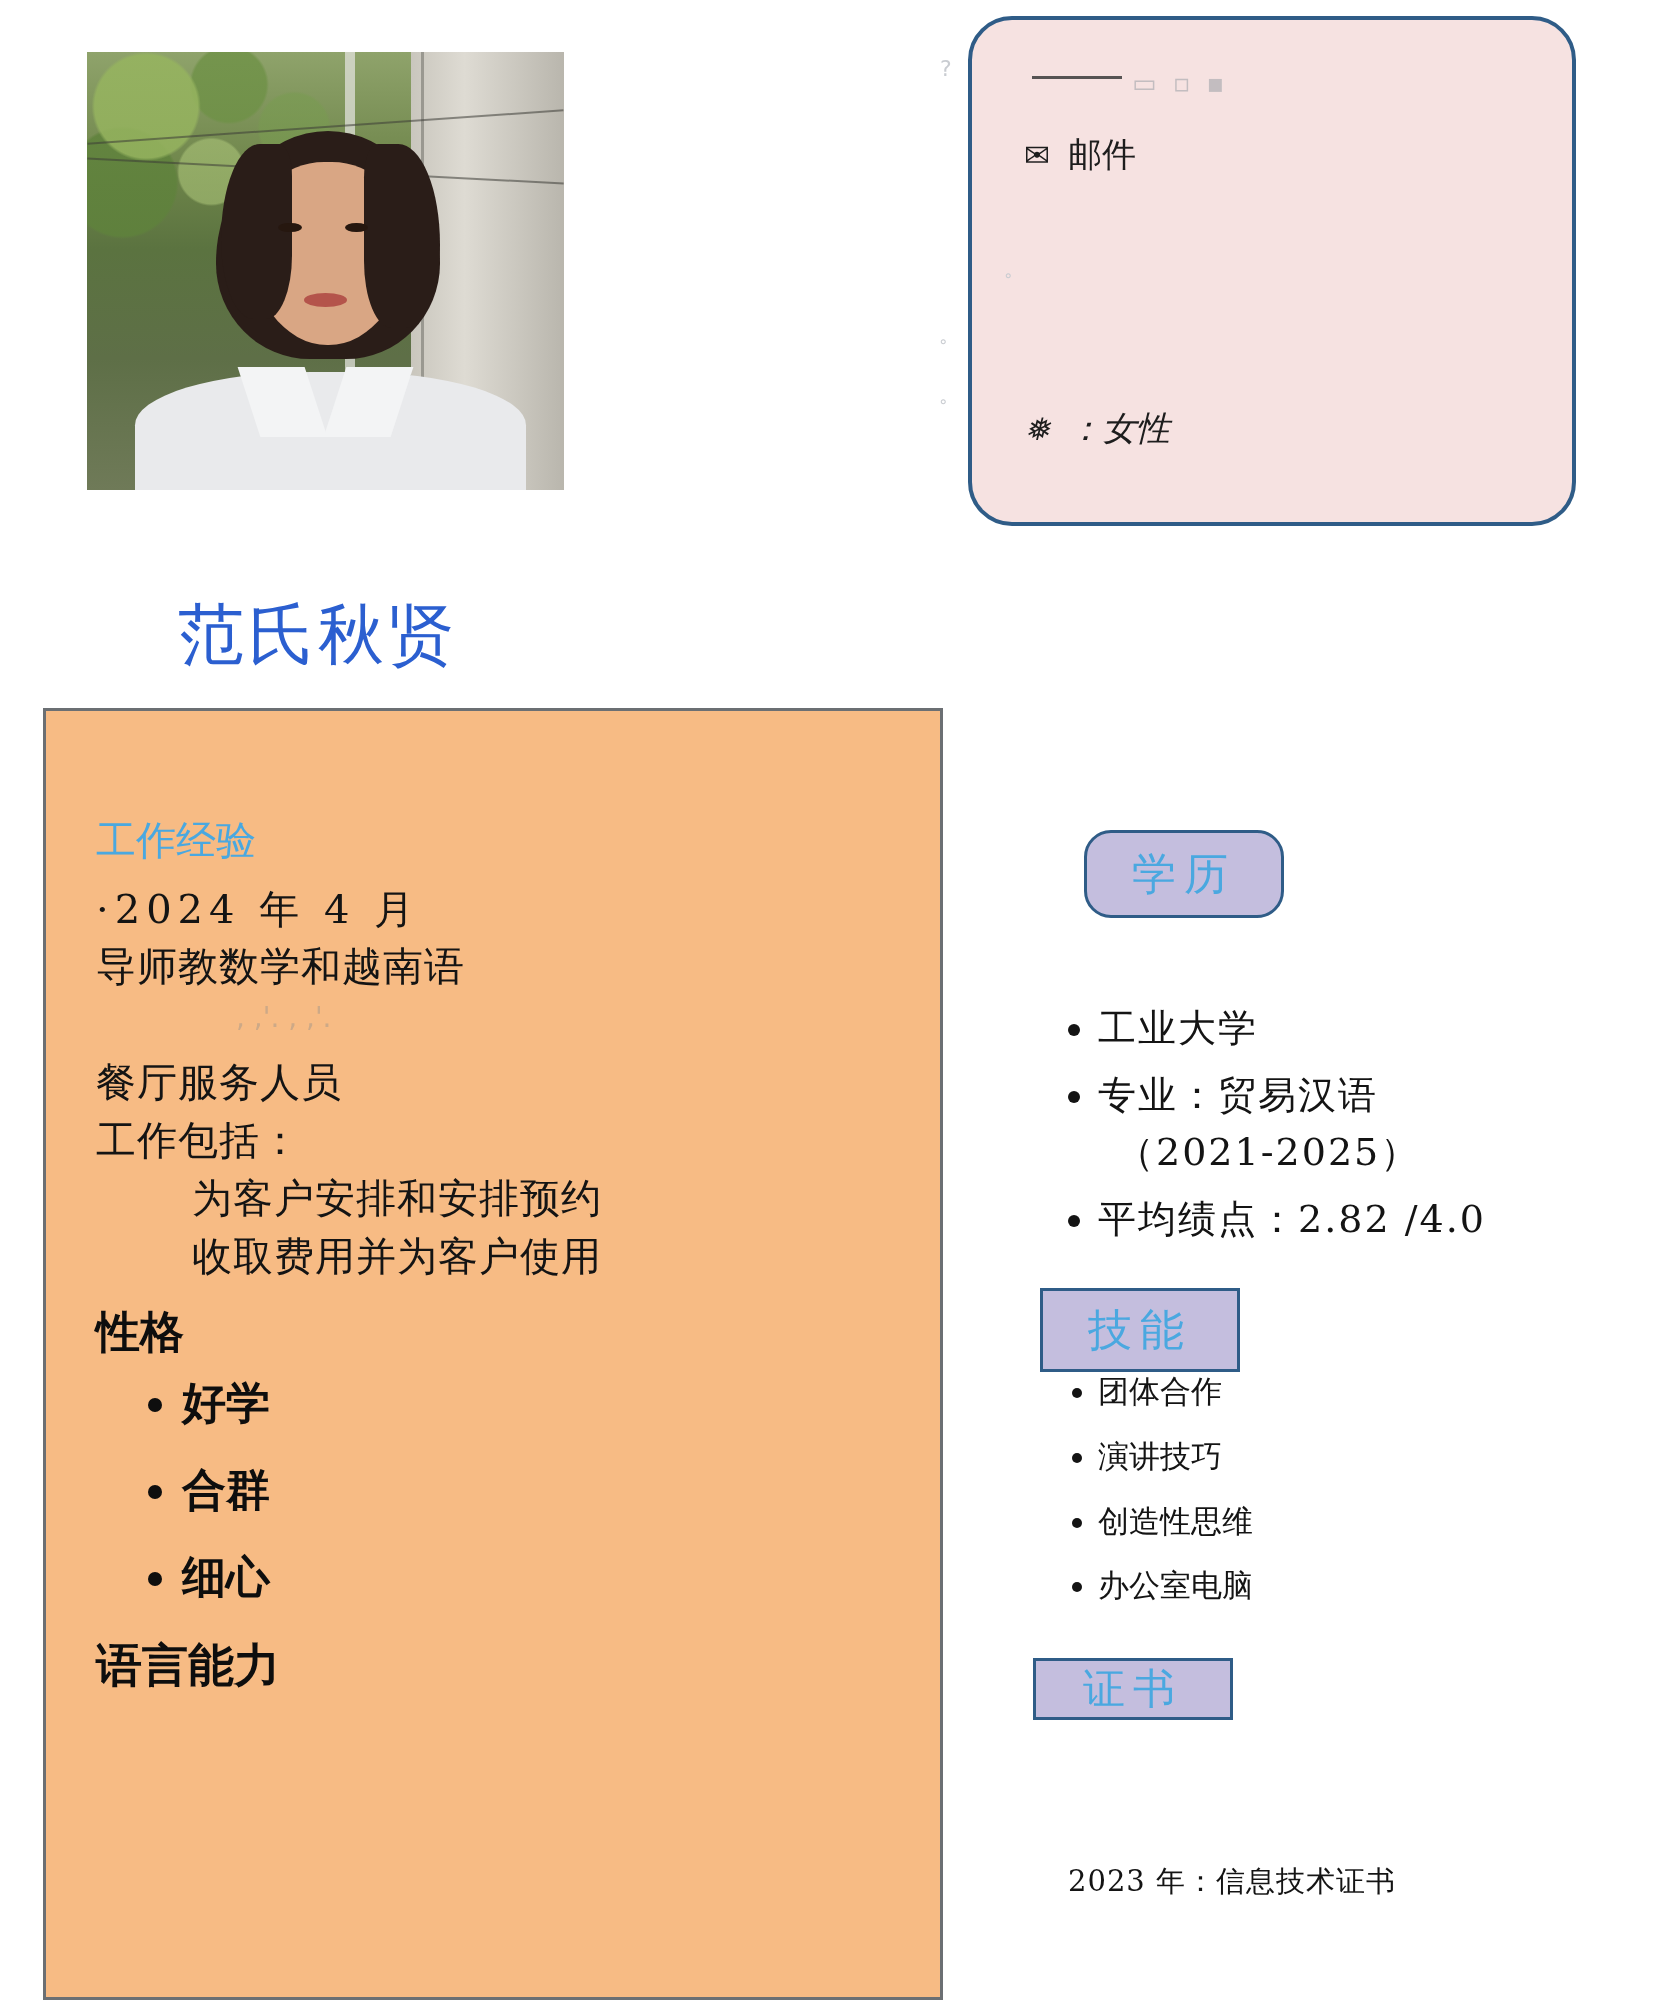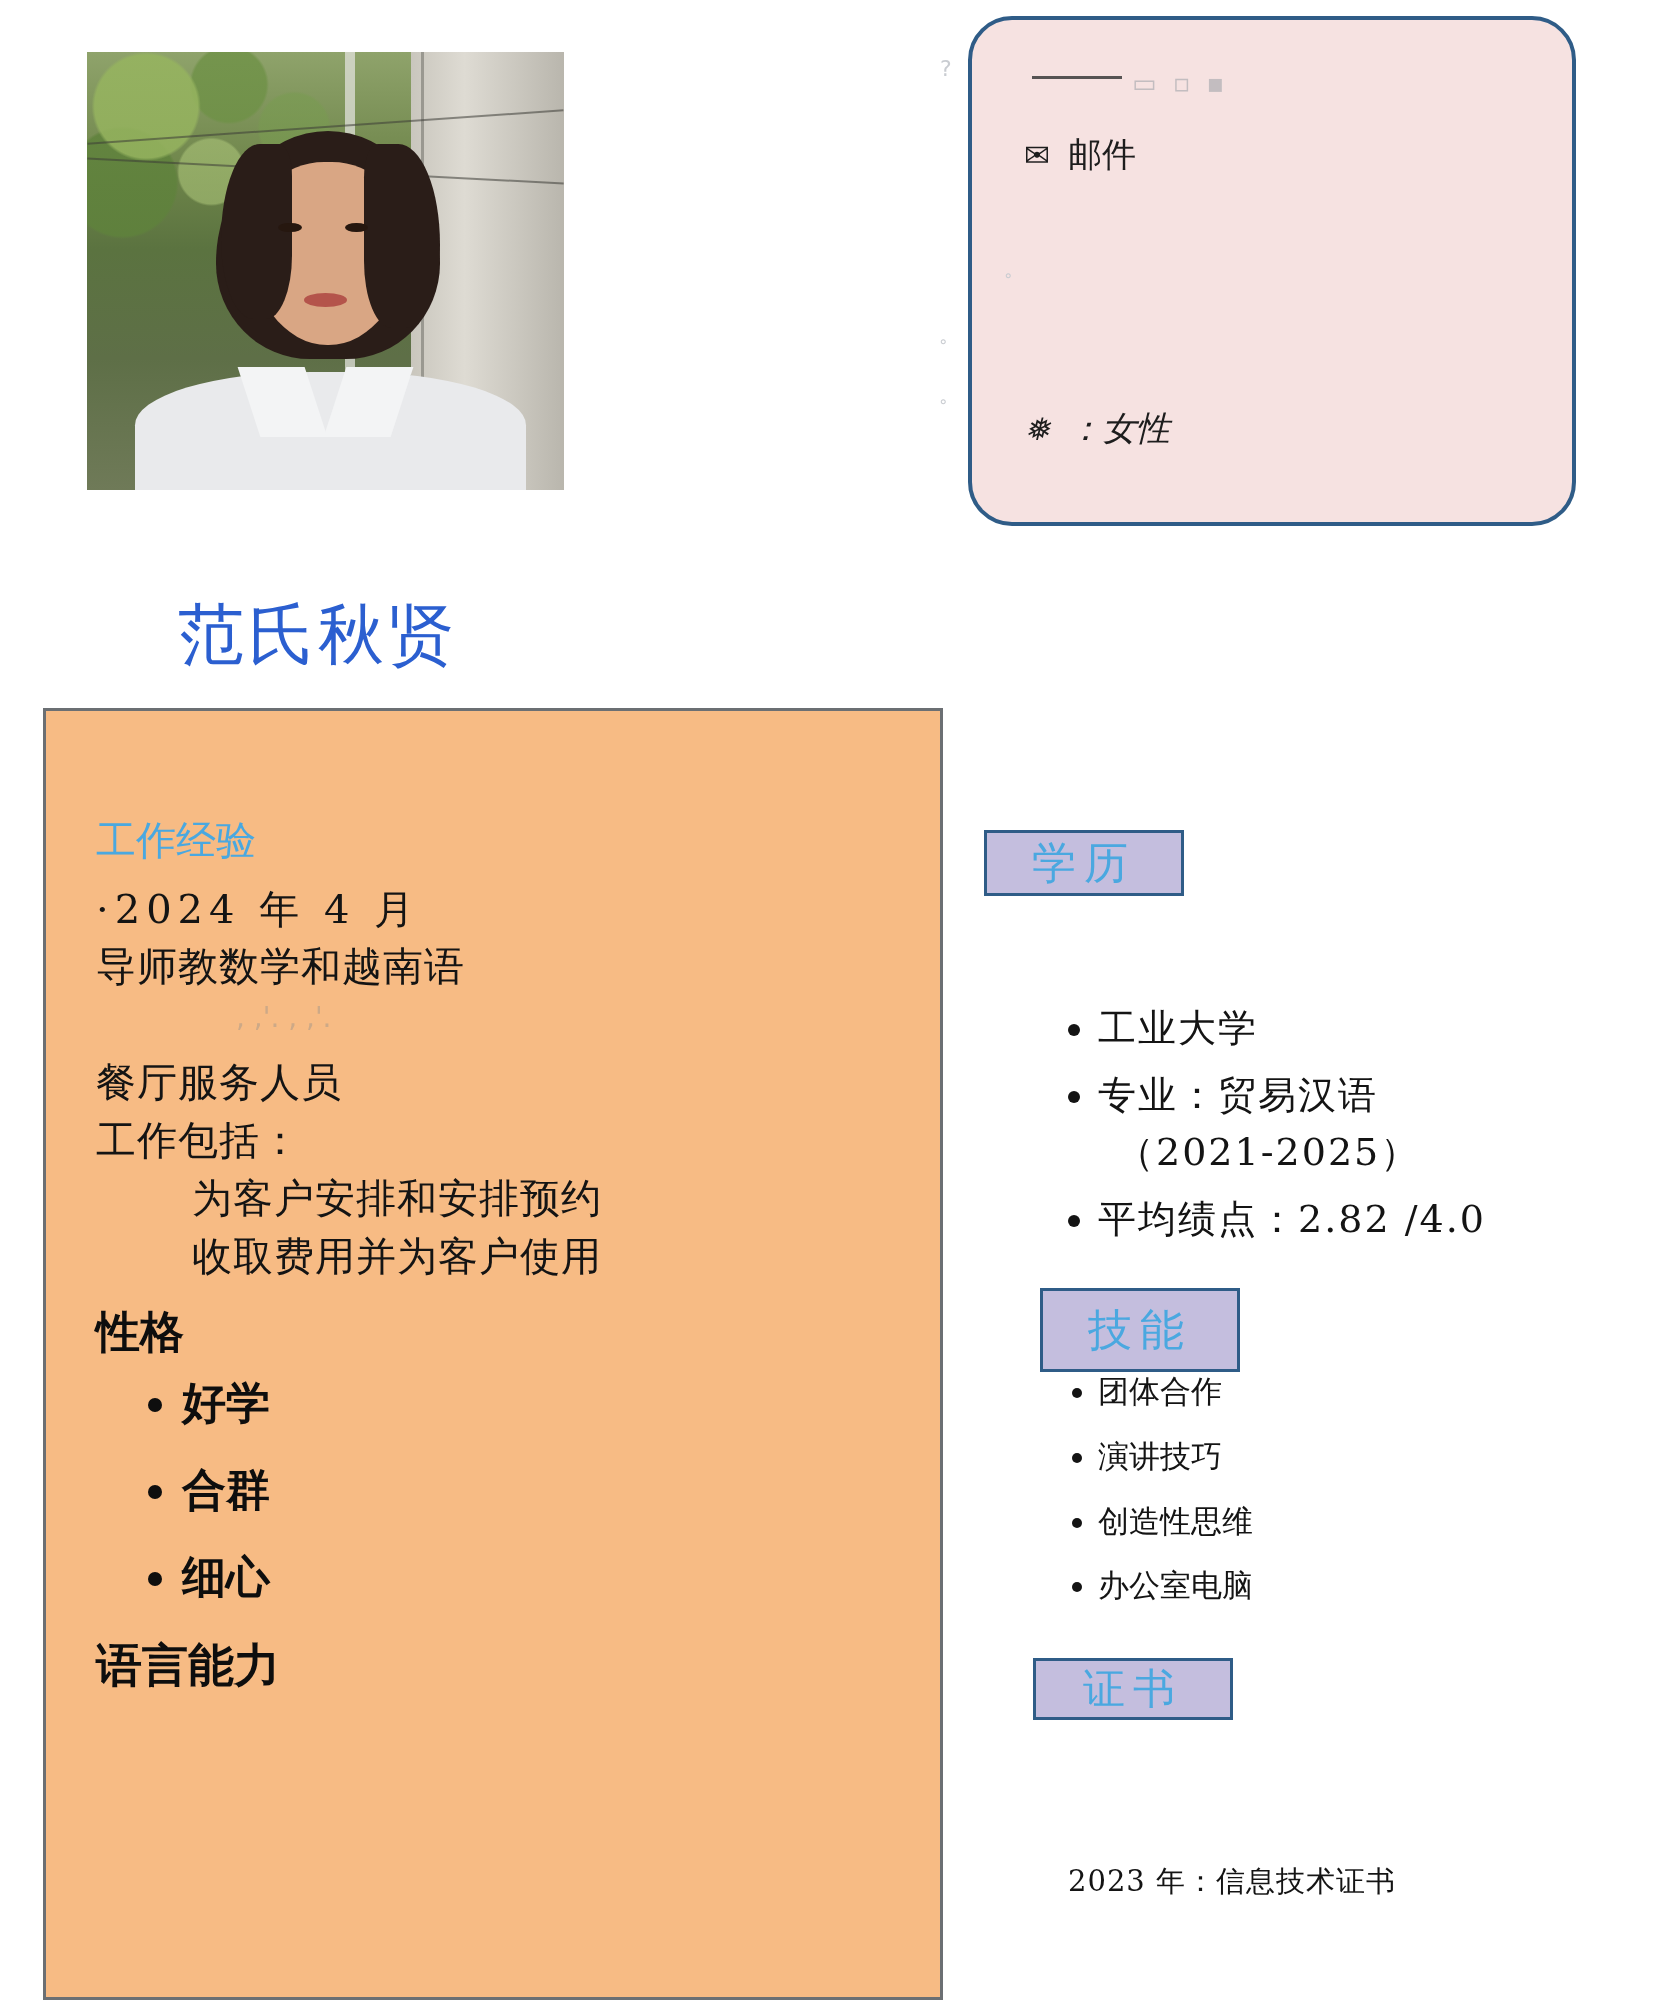--- a/index.html
+++ b/index.html
@@ -260,21 +260,21 @@
     background: #c4bede;
     border: 3px solid #2f5c87;
     color: #4aa8e0;
     font-family: "DejaVu Serif", "Liberation Serif", serif;
     display: flex;
     align-items: center;
     justify-content: center;
     box-sizing: border-box;
     letter-spacing: 8px;
   }
-  .tag-edu    { left: 984px; top: 830px;  width: 200px; height: 66px;  font-size: 44px; }
+  .tag-edu    { left: 1084px; top: 830px;  width: 200px; height: 88px;  font-size: 44px; border-radius: 27px; }
   .tag-skill  { left: 1040px; top: 1288px; width: 200px; height: 84px;  font-size: 44px; }
   .tag-cert   { left: 1033px; top: 1658px; width: 200px; height: 62px;  font-size: 42px; }
 
   ul.edu-list {
     position: absolute;
     left: 1050px;
     top: 1000px;
     width: 560px;
     margin: 0;
     padding-left: 48px;

